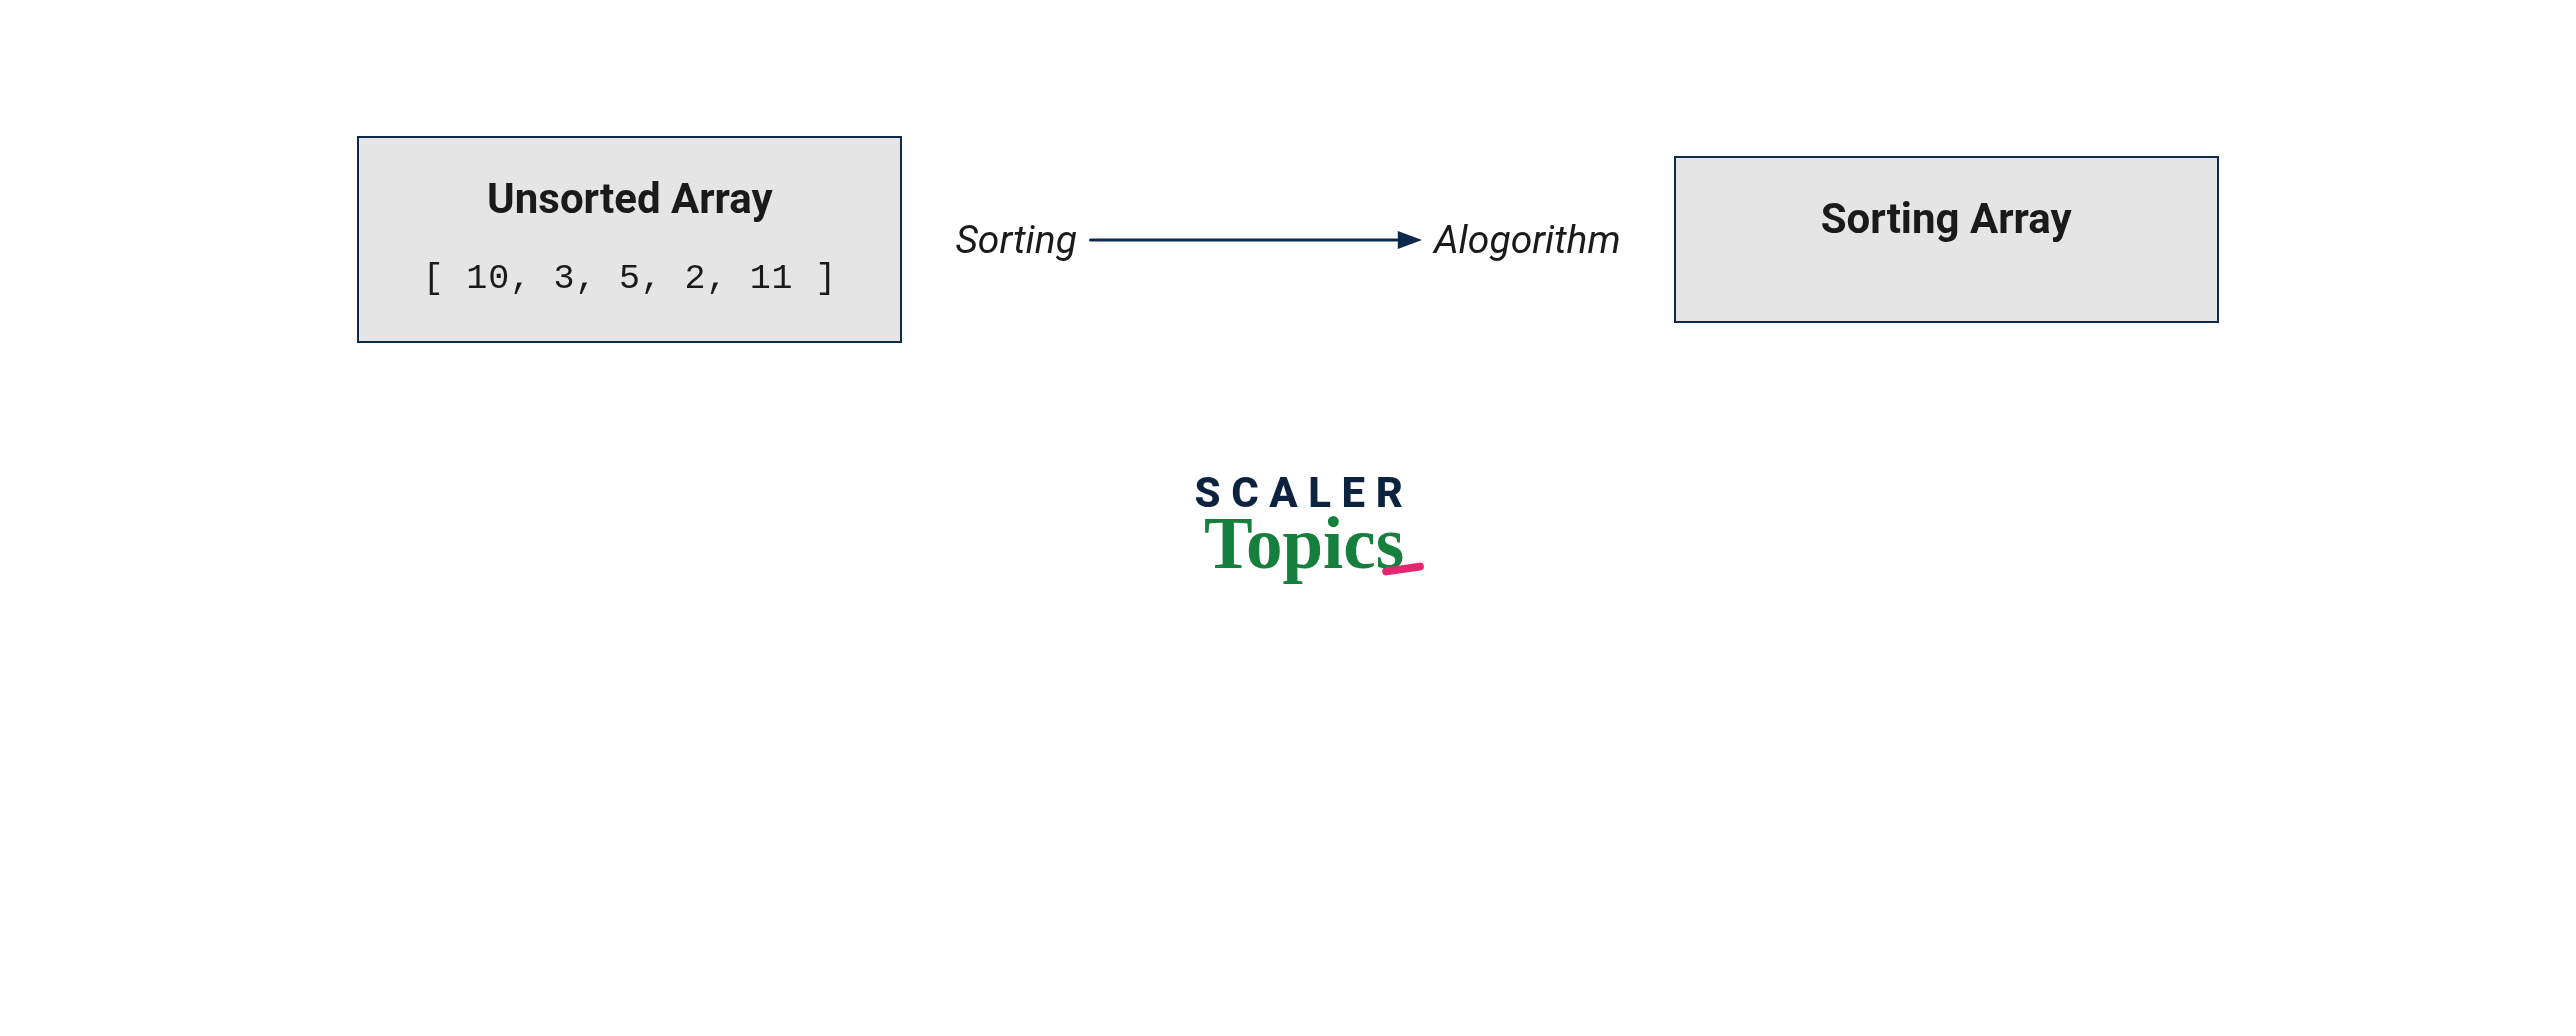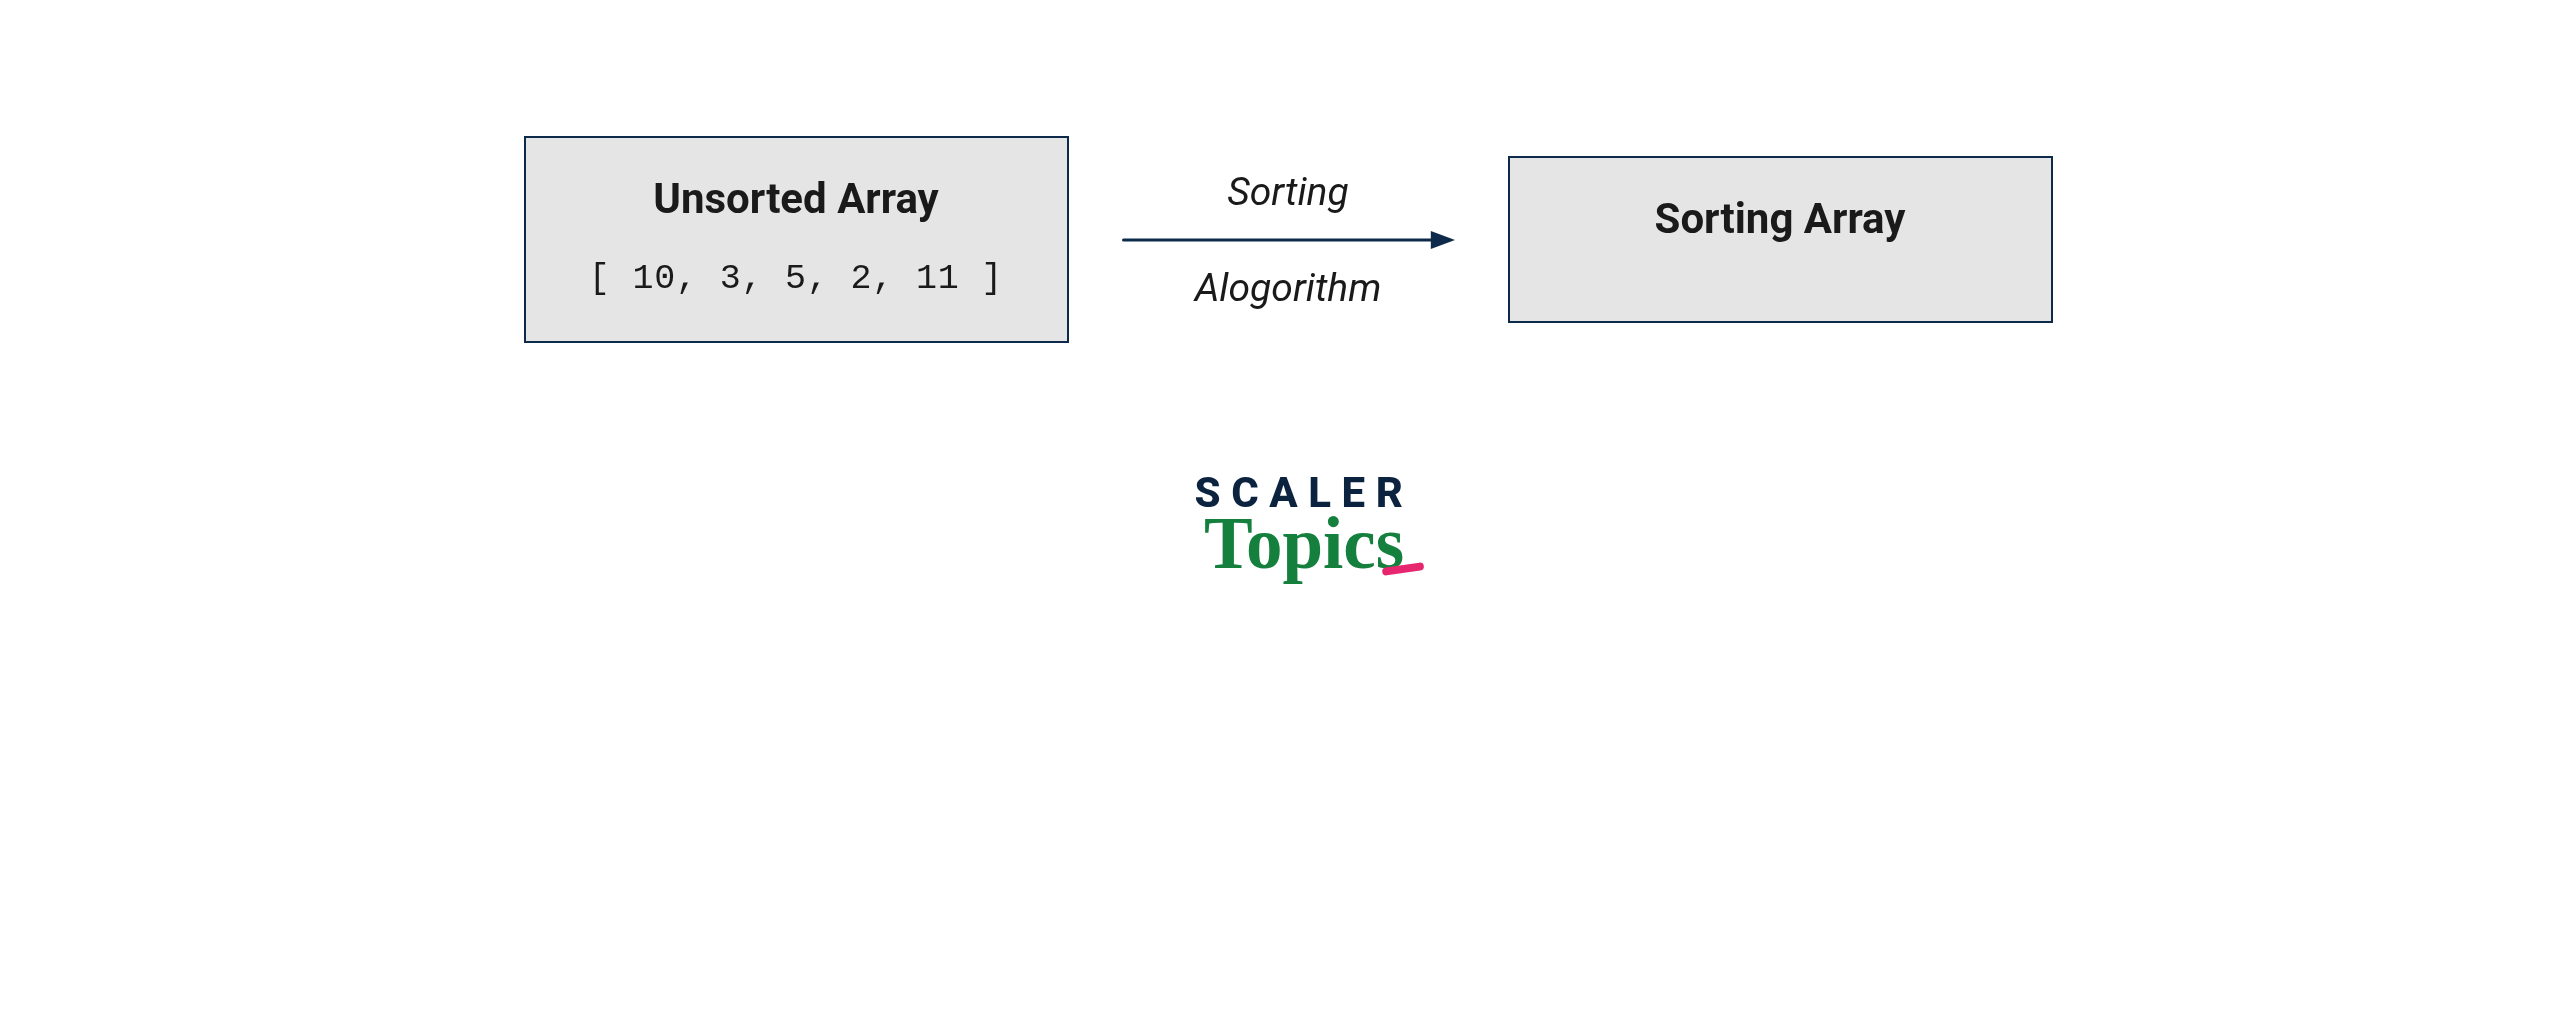--- a/index.html
+++ b/index.html
@@ -35,21 +35,20 @@
   }
   .array-content {
     font-weight: 400;
     font-size: 35px;
     color: #1a1a1a;
     letter-spacing: 0.8px;
     font-family: Liberation Mono, monospace;
   }
   .arrow-block {
     display: flex;
-    flex-direction: column;
     align-items: center;
     justify-content: center;
     gap: 12px;
     min-width: 333px;
   }
   .arrow-label {
     font-style: italic;
     font-weight: 400;
     font-size: 39px;
     color: #1a1a1a;

